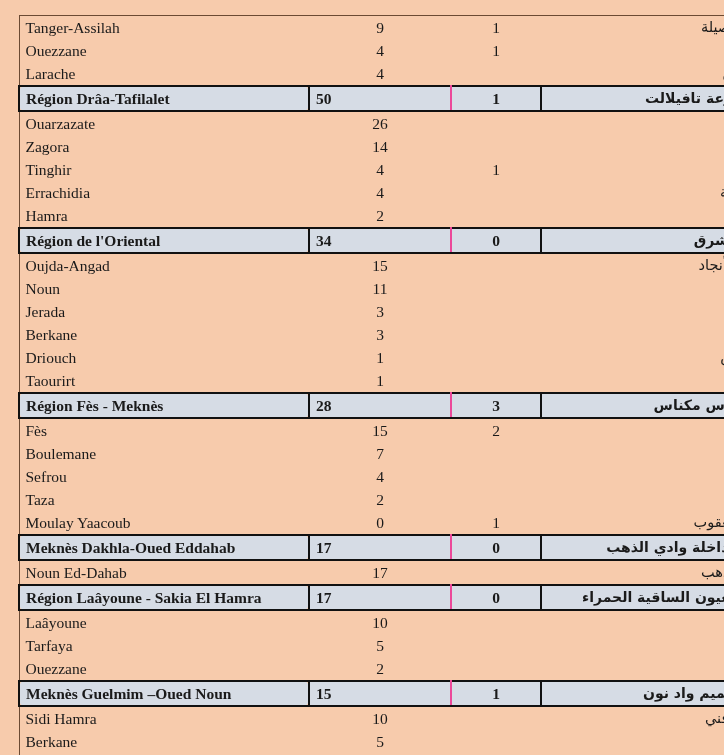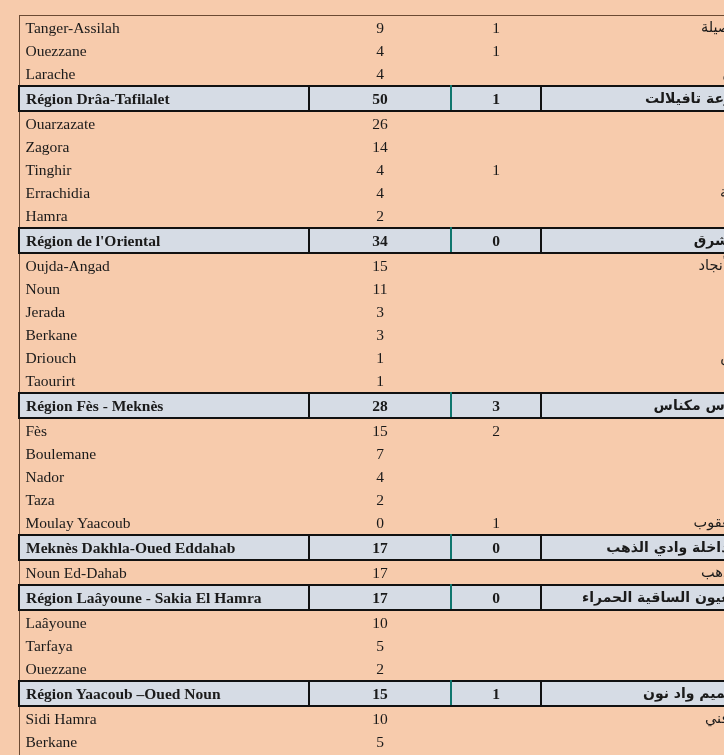--- a/index.html
+++ b/index.html
@@ -69,23 +69,23 @@
   tr.city-row td.cell-ar     { border-left: 0; text-align: right; direction: rtl;
                                font-family: "DejaVu Sans", sans-serif; font-size: 14.5px; }
 
   
   tr.region-row td {
     background: #d6dce5;
     font-weight: bold;
     border-top: 2px solid #111111;
     border-bottom: 2px solid #111111;
   }
-  tr.region-row td.cell-fr     { border-left: 2px solid #111111; border-right: 2px solid #111111; text-align: left; }
+  tr.region-row td.cell-fr     { border-left: 2px solid #111111; border-right: 2px solid #111111; text-align: left; border-radius: 6px; }
   tr.region-row td.cell-blank  { border-right: 2px solid #111111; padding: 0; }
-  tr.region-row td.cell-cases  { border-right: 2px solid #0f766e; text-align: center; }
+  tr.region-row td.cell-cases  { border-right: 2px solid #ec4899; }
   tr.region-row td.cell-deaths { border-right: 2px solid #111111; text-align: center; }
   tr.region-row td.cell-ar     { border-right: 2px solid #111111; text-align: right; direction: rtl;
                                  font-family: "DejaVu Sans", sans-serif; font-size: 14px; }
 
   
   tr.first-row td { border-top: 1px solid #6b4a33; }
   tr.last-row  td { border-bottom: 1px solid #6b4a33; }
 </style>
 </head>
 <body>
@@ -228,21 +228,21 @@
             <td class="cell-ar">فاس</td>
           </tr>
           <tr class="city-row">
             <td class="cell-fr">Boulemane</td>
             <td class="cell-blank"></td>
             <td class="cell-cases">7</td>
             <td class="cell-deaths"></td>
             <td class="cell-ar">بولمان</td>
           </tr>
           <tr class="city-row">
-            <td class="cell-fr">Nador</td>
+            <td class="cell-fr">Sefrou</td>
             <td class="cell-blank"></td>
             <td class="cell-cases">4</td>
             <td class="cell-deaths"></td>
             <td class="cell-ar">صفرو</td>
           </tr>
           <tr class="city-row">
             <td class="cell-fr">Taza</td>
             <td class="cell-blank"></td>
             <td class="cell-cases">2</td>
             <td class="cell-deaths"></td>
@@ -291,21 +291,21 @@
             <td class="cell-ar">طرفاية</td>
           </tr>
           <tr class="city-row">
             <td class="cell-fr">Ouezzane</td>
             <td class="cell-blank"></td>
             <td class="cell-cases">2</td>
             <td class="cell-deaths"></td>
             <td class="cell-ar">بوجدور</td>
           </tr>
           <tr class="region-row">
-            <td class="cell-fr">Région Yaacoub –Oued Noun</td>
+            <td class="cell-fr">Meknès Guelmim –Oued Noun</td>
             <td class="cell-blank"></td>
             <td class="cell-cases">15</td>
             <td class="cell-deaths">1</td>
             <td class="cell-ar">جهة كلميم واد نون</td>
           </tr>
           <tr class="city-row">
             <td class="cell-fr">Sidi Hamra</td>
             <td class="cell-blank"></td>
             <td class="cell-cases">10</td>
             <td class="cell-deaths"></td>

